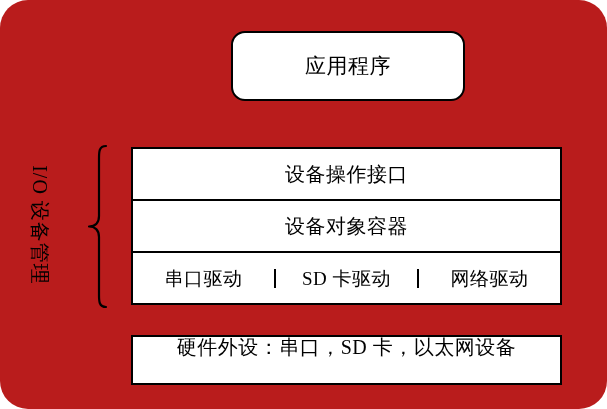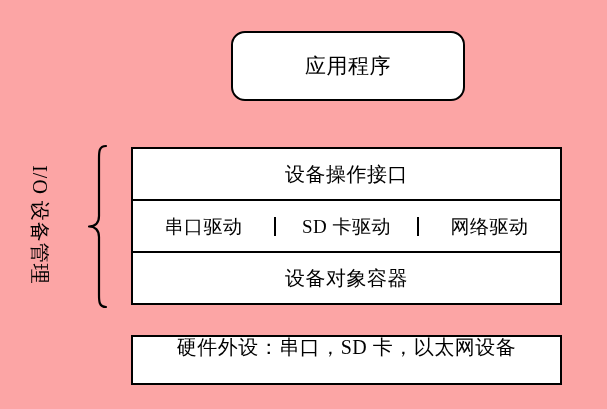--- a/index.html
+++ b/index.html
@@ -4,24 +4,25 @@
 <style>
   html, body {
     margin: 0;
     padding: 0;
     background: #ffffff;
   }
   #canvas {
     position: relative;
     width: 607px;
     height: 409px;
-    background: #fca5a5;
+    background: #b91c1c;
     font-family: "Liberation Serif", "DejaVu Serif", serif;
     color: #000000;
     overflow: hidden;
+    border-radius: 28px;
   }
 
   
   .app-box {
     position: absolute;
     left: 231px;
     top: 31px;
     width: 234px;
     height: 70px;
     box-sizing: border-box;
@@ -155,35 +156,35 @@
       <path d="M20 2 C13 2 13 8 13 14 L13 72 C13 79 9 82.5 3 82.5 C9 82.5 13 86 13 93 L13 151 C13 157 13 163 20 163" fill="none" stroke="#000000" stroke-width="2.2" stroke-linecap="round" stroke-linejoin="round"></path>
     </svg>
   </div>
 
   <div class="stack">
 
     <div class="stack-row">
       <span class="label">设备操作接口</span>
     </div>
 
+    <div class="stack-row divided">
+      <span class="label">设备对象容器</span>
+    </div>
+
     <div class="stack-row divided driver-row">
       <div class="driver-cell">
         <span class="label">串口驱动</span>
       </div>
       <div class="driver-cell">
         <span class="label">SD 卡驱动</span>
       </div>
       <div class="driver-cell">
         <span class="label">网络驱动</span>
       </div>
     </div>
 
-    <div class="stack-row divided">
-      <span class="label">设备对象容器</span>
-    </div>
-
   </div>
 
   <div class="hw-box">
     <span class="label">硬件外设：串口，SD 卡，以太网设备</span>
   </div>
 
 </div>
 
 </body></html>

